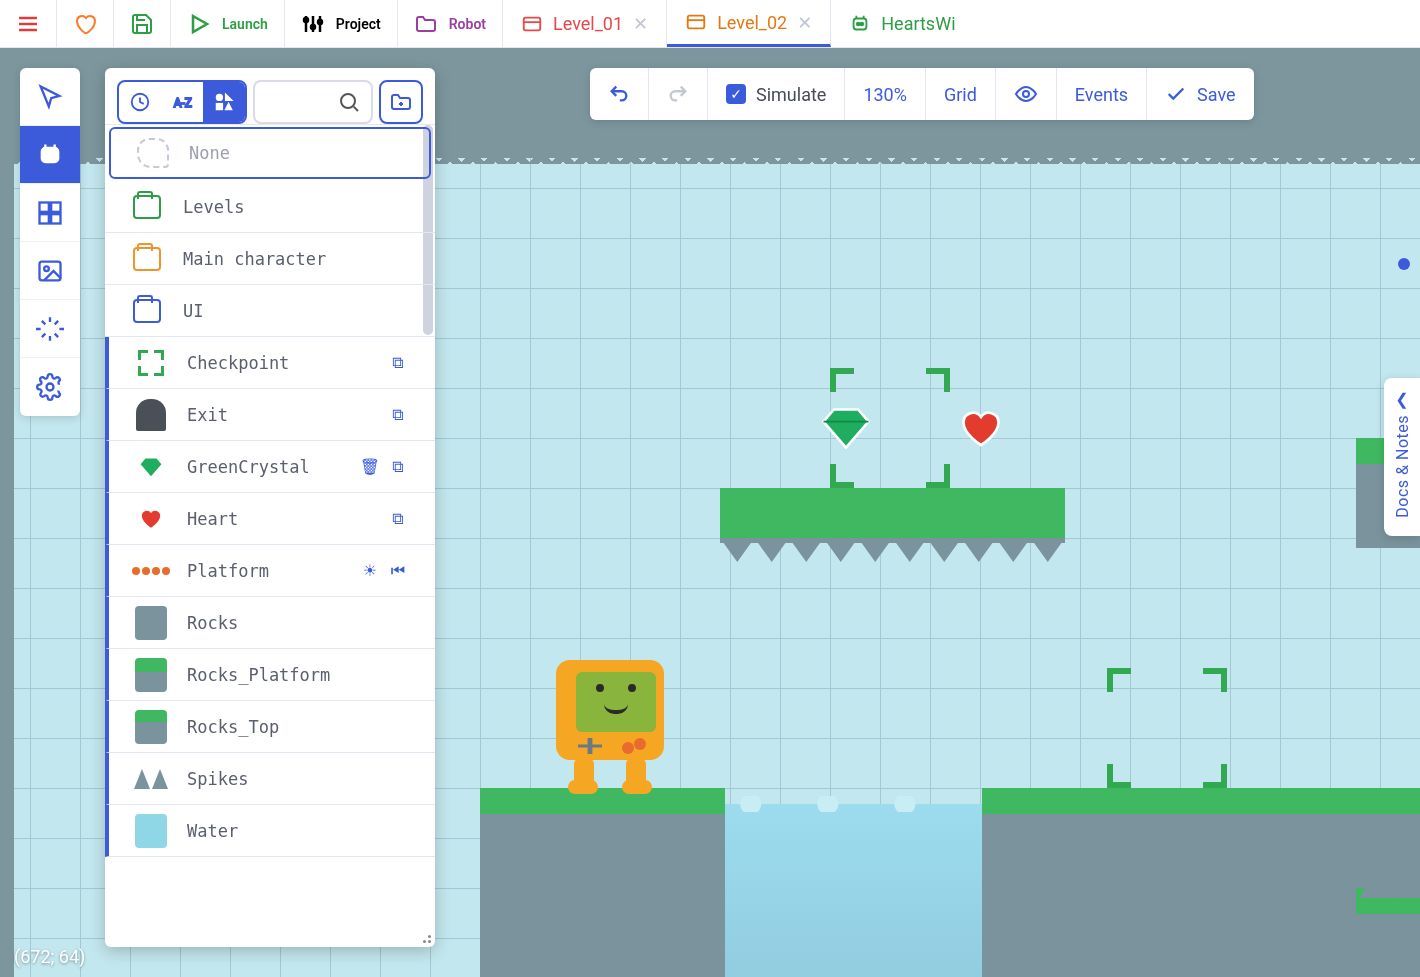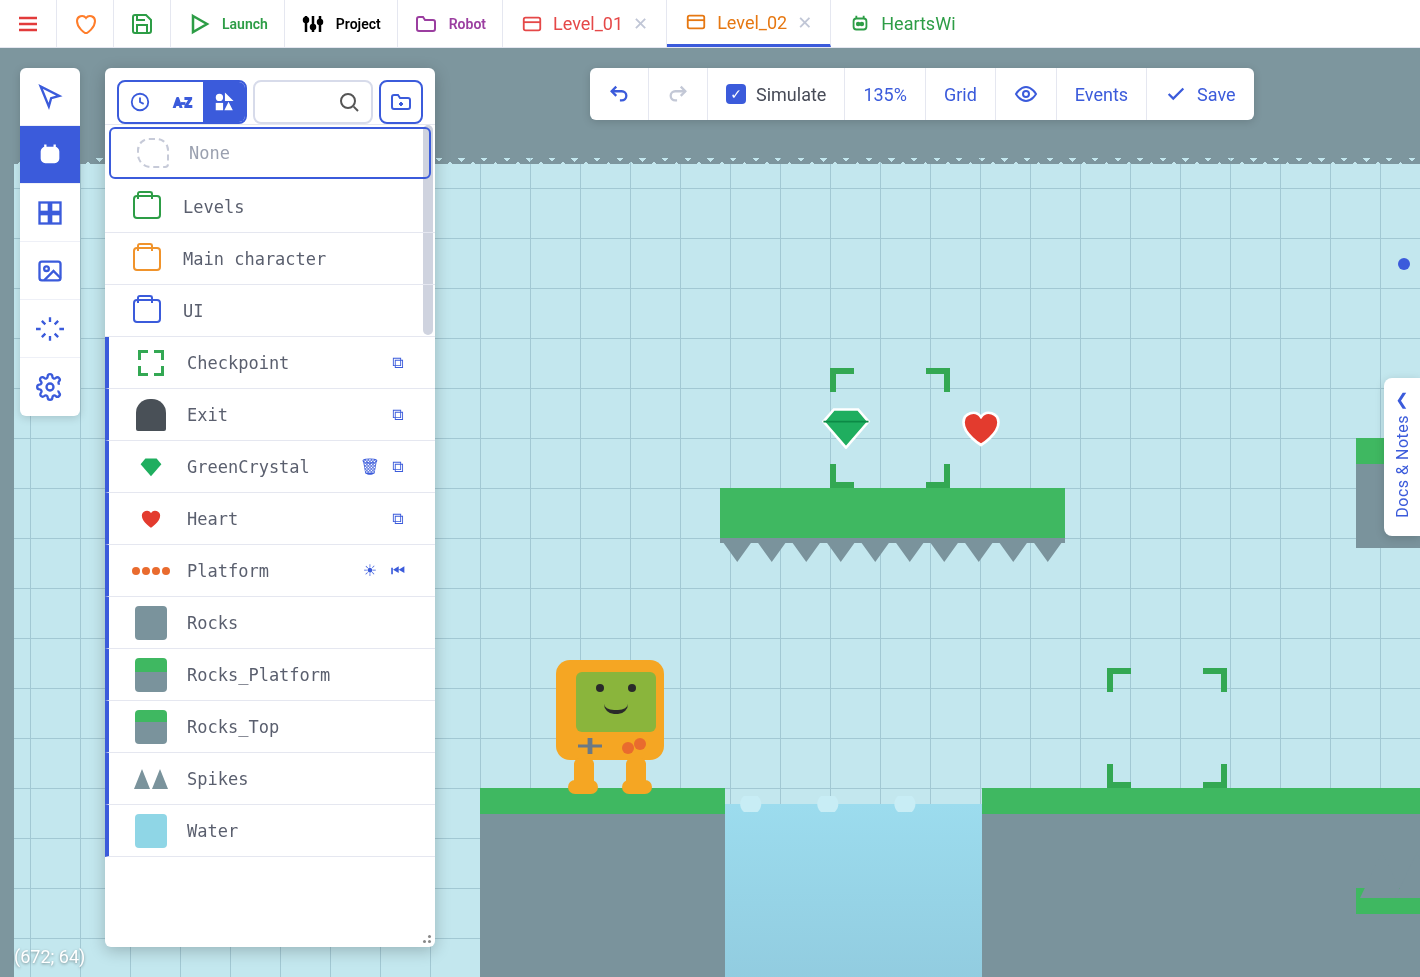--- a/index.html
+++ b/index.html
@@ -537,21 +537,21 @@
         <svg width="22" height="22" viewBox="0 0 24 24" fill="none" stroke-width="2.5">
           <path d="M15 14l5-5-5-5"></path>
           <path d="M20 9H9a5 5 0 0 0 0 10h2"></path>
         </svg>
       </div>
     <div class="ab-btn sim">
       <span class="chk">✓</span>
       <span>Simulate</span>
     </div>
     <div class="ab-btn">
-        <span>135%</span>
+        <span>130%</span>
       </div>
     <div class="ab-btn">
         <span>Grid</span>
       </div>
     <div class="ab-btn">
         <svg width="24" height="24" viewBox="0 0 24 24" fill="none" stroke-width="2">
           <path d="M2 12s4-7 10-7 10 7 10 7-4 7-10 7S2 12 2 12z"></path>
           <circle cx="12" cy="12" r="3"></circle>
         </svg>
       </div>

